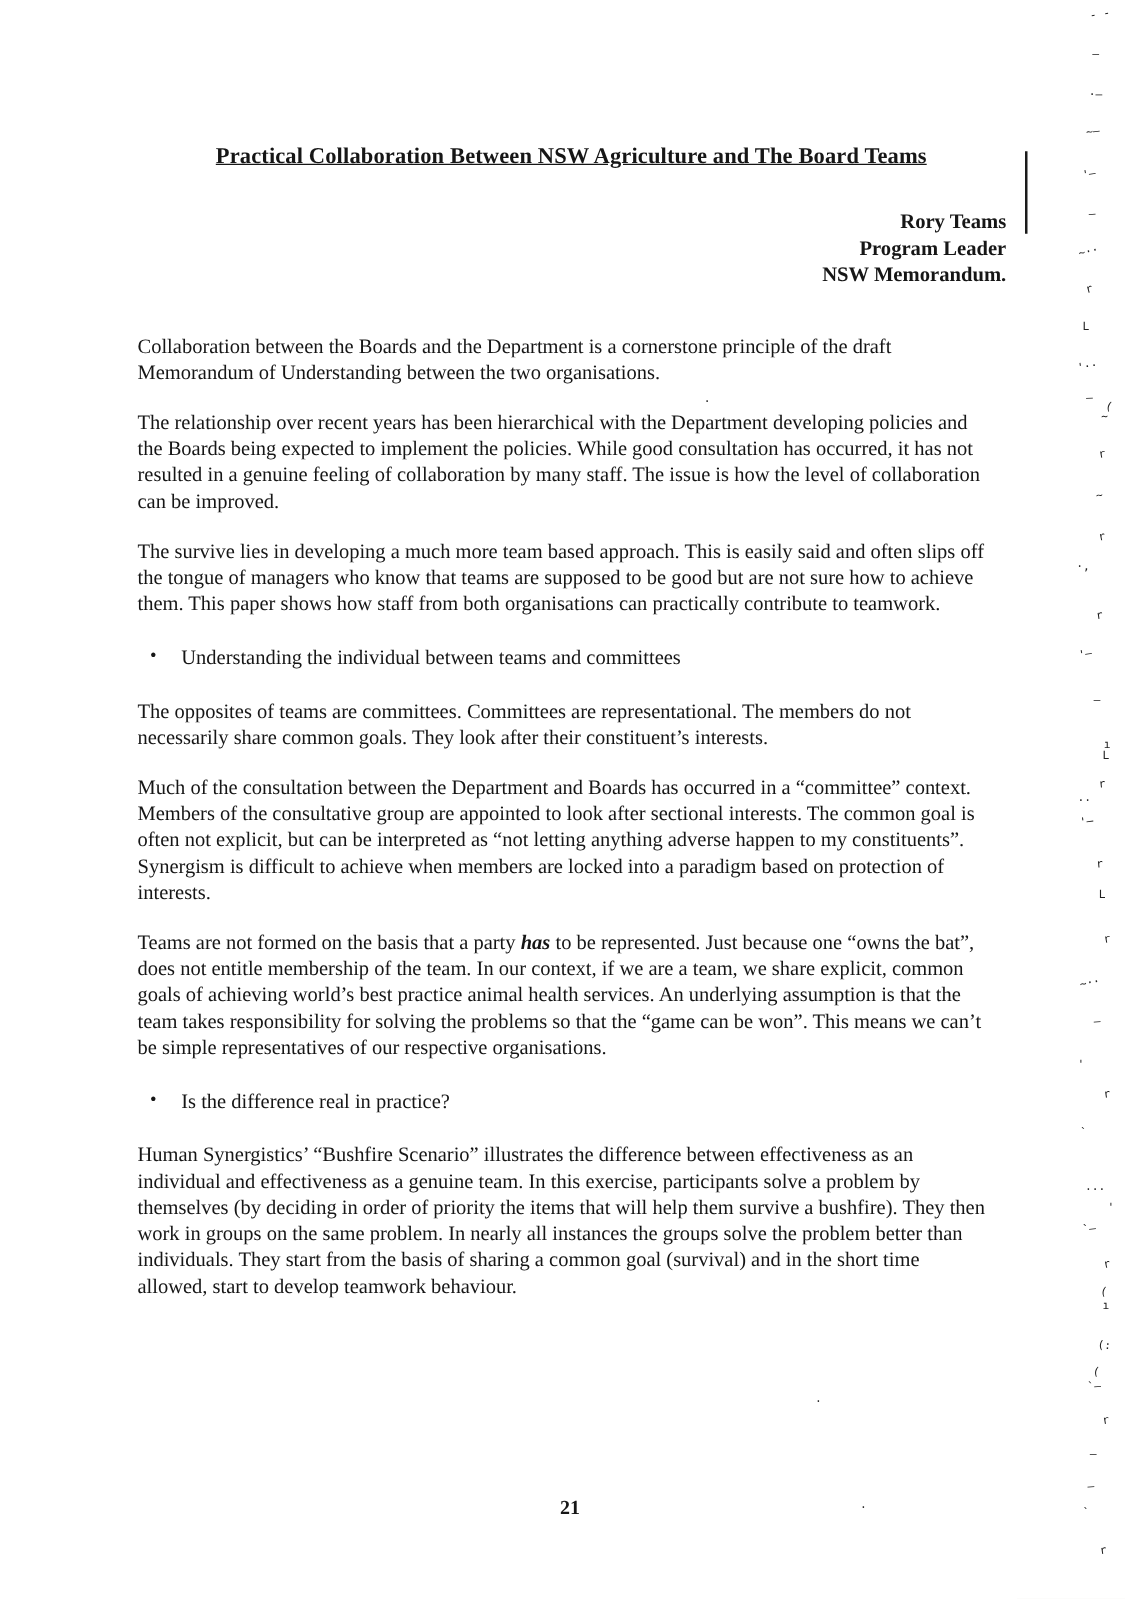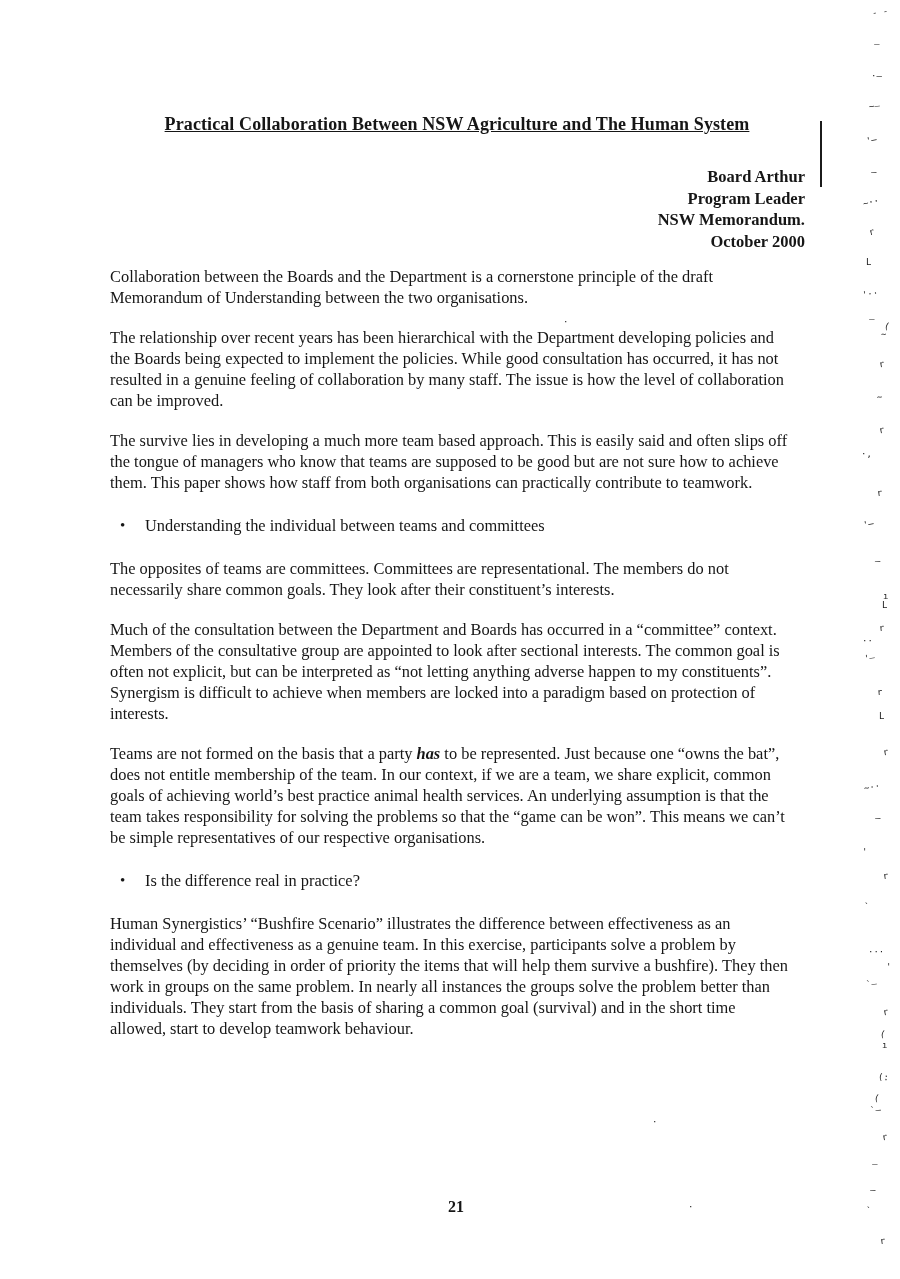--- a/index.html
+++ b/index.html
@@ -64,29 +64,28 @@
     line-height: 9px;
     color: #202020;
     white-space: pre;
   }
 </style>
 </head>
 <body>
 
 <div class="page">
 
-  <div class="doc-title">Practical Collaboration Between NSW Agriculture and The Human System</div>
+  <div class="doc-title">Practical Collaboration Between NSW Agriculture and The Board Teams</div>
 
   <div class="vline" style="left: 820px; top: 121px; width: 2px; height: 66px;"></div>
 
   <div class="byline">
-    <div>Board Arthur</div>
+    <div>Rory Teams</div>
     <div>Program Leader</div>
     <div>NSW Memorandum.</div>
-    <div>October 2000</div>
   </div>
 
   <div class="content">
       <p class="para"><span>Collaboration between the Boards and the Department is a cornerstone principle of the draft Memorandum of Understanding between the two organisations.</span></p>
       <p class="para"><span>The relationship over recent years has been hierarchical with the Department developing policies and the Boards being expected to implement the policies.  While good consultation has occurred, it has not resulted in a genuine feeling of collaboration by many staff.  The issue is how the level of collaboration can be improved.</span></p>
       <p class="para"><span>The survive lies in developing a much more team based approach.  This is easily said and often slips off the tongue of managers who know that teams are supposed to be good but are not sure how to achieve them.  This paper shows how staff from both organisations can practically contribute to teamwork.</span></p>
       <div class="bullet">
         <span class="dot">•</span>
         <span class="btext"><span>Understanding the individual between teams and committees</span></span>
       </div>

